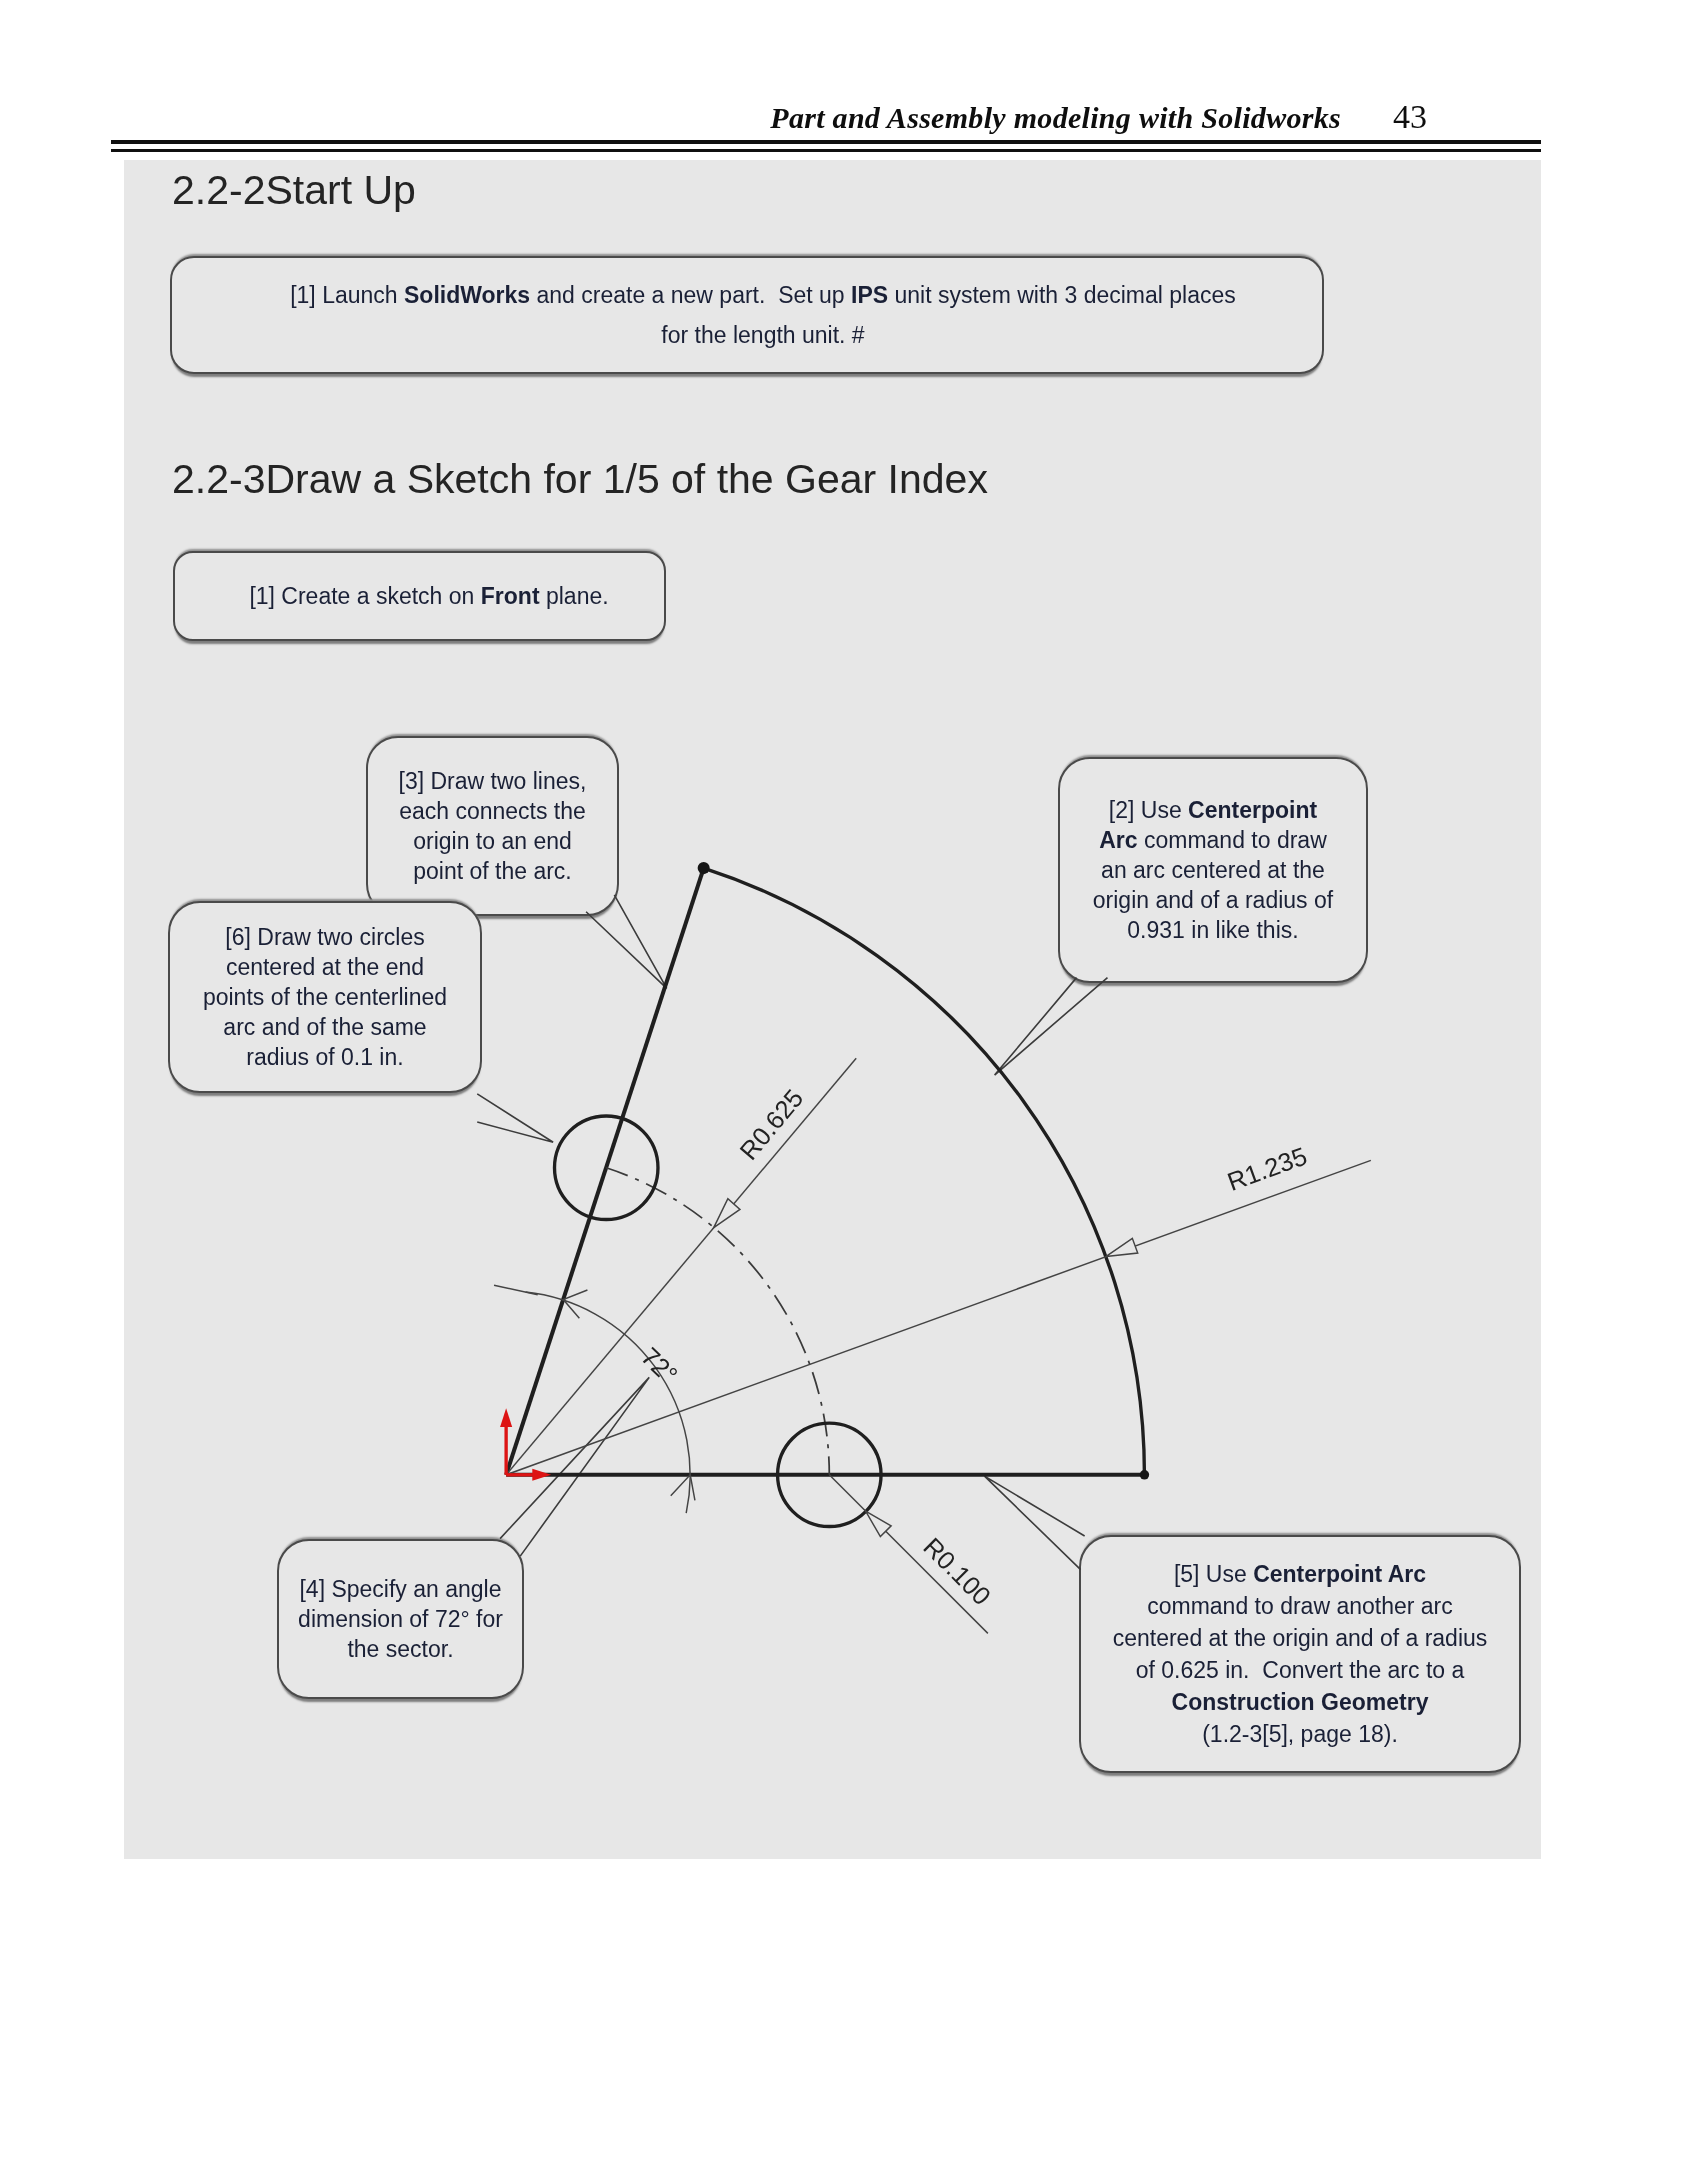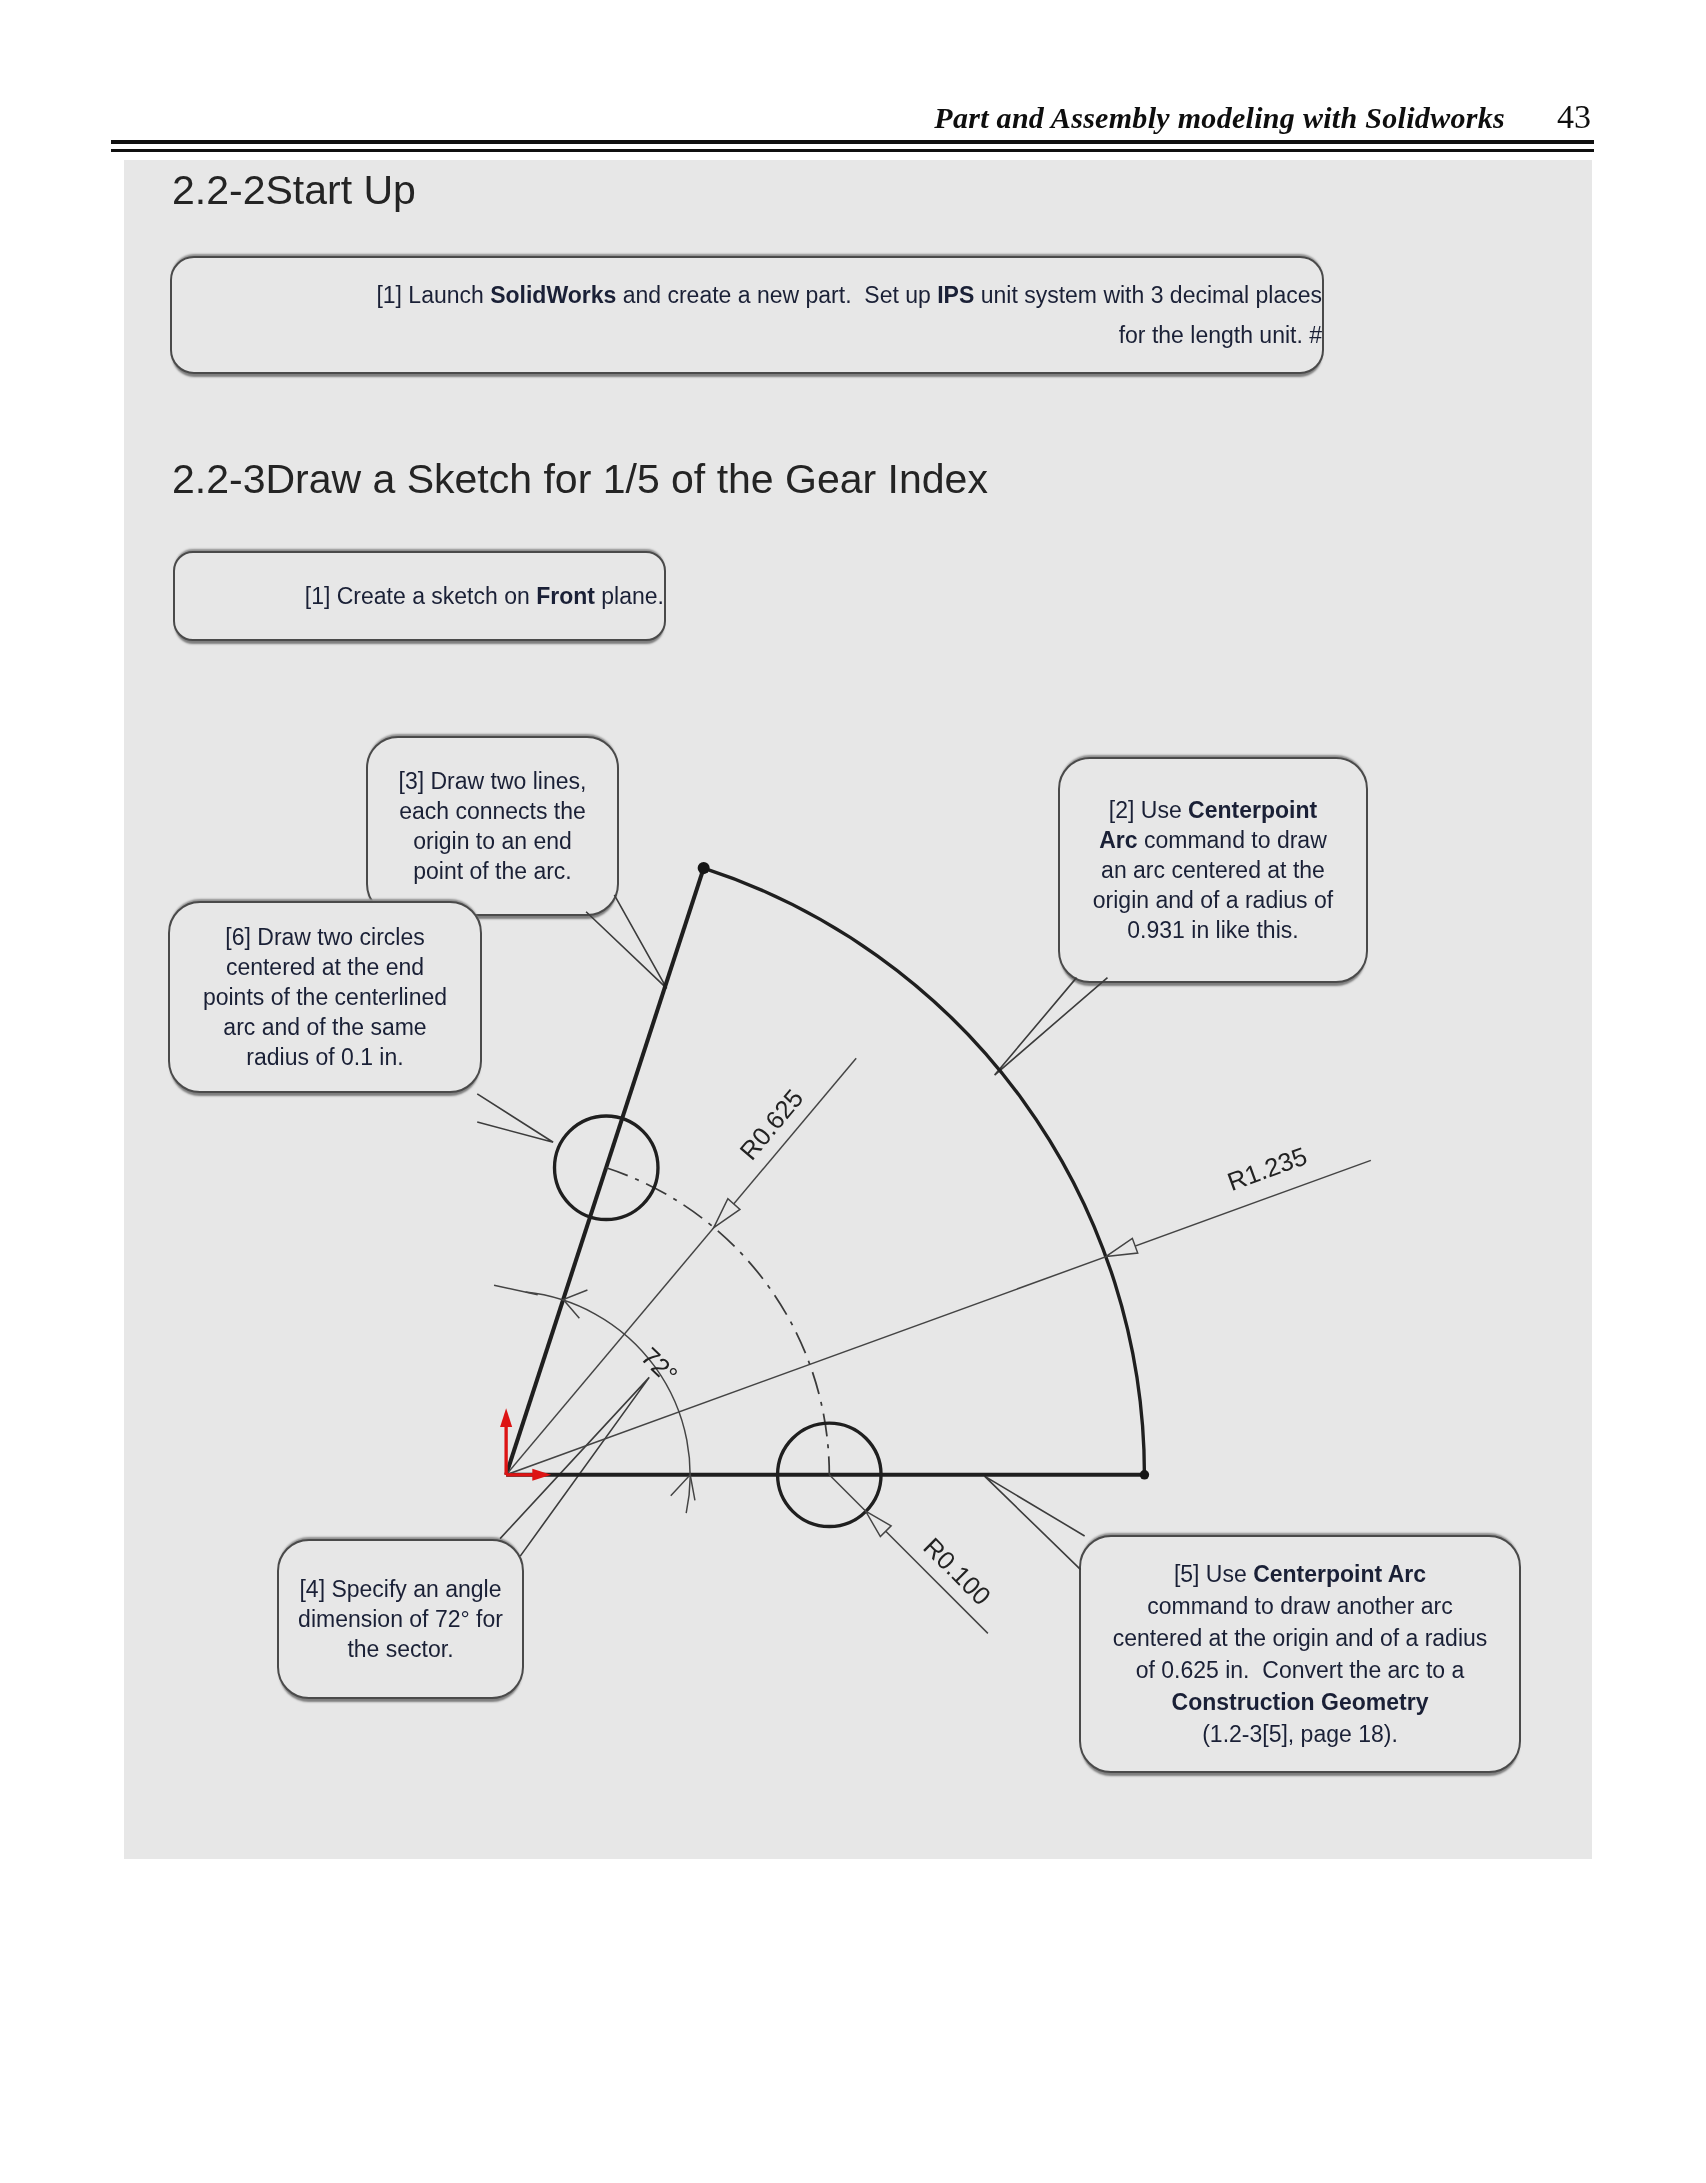--- a/index.html
+++ b/index.html
@@ -1,16 +1,16 @@
 <!DOCTYPE html>
 <html style="font-size:10.8px"><head>
 <meta charset="utf-8">
 <style>
   html,body{margin:0;padding:0;background:#ffffff;}
-  .page{position:relative;width:1705px;height:2183px;background:#ffffff;overflow:hidden;
+  .page{position:relative;width:1541px;height:2183px;background:#ffffff;overflow:hidden;
         font-family:"Liberation Sans",sans-serif;}
   
   .hdr{position:absolute;top:98px;right:114px;display:flex;align-items:baseline;
        font-family:"Liberation Serif",serif;color:#0e0e0e;}
   .hdr .title{font-style:italic;font-weight:700;font-size:30px;letter-spacing:0.3px;}
   .hdr .pagenum{font-weight:400;font-size:34px;margin-left:52px;}
   .rule{position:absolute;left:111px;top:140px;width:1483px;height:4.7px;
         border-top:4px solid #101010;border-bottom:3.4px solid #101010;}
   
   .panel{position:absolute;left:124px;top:160px;width:1468px;height:1699px;background:#e7e7e7;}
@@ -18,21 +18,21 @@
   .h1{position:absolute;font-size:41px;font-weight:400;color:#242424;letter-spacing:0px;white-space:nowrap;}
   .h1 .num{}
   .h1-startup{left:172px;top:167px;}
   .h1-sketch{left:172px;top:456px;}
   
   .box{position:absolute;background:#e7e7e7;border:2px solid #4a4a4a;color:#1a2036;
        font-size:23px;display:flex;flex-direction:column;justify-content:center;
        box-shadow:0 -4px 2px -2px #8f8f8f,0 4.7px 2px -2px #7d7d7d;}
   .box .ln{white-space:pre;}
   .box .b{font-weight:700;}
-  .step{border-radius:24px;text-align:right;line-height:40px;}
+  .step{border-radius:24px;text-align:center;line-height:40px;}
   .step-launch{left:170px;top:256px;width:1118px;height:114px;padding-left:32px;}
   .step-front{left:173px;top:551px;width:470px;height:86px;padding-left:19px;border-radius:20px;}
   .callout{border-radius:32px;text-align:center;line-height:30px;}
   .c3{left:366px;top:736px;width:249px;height:176px;}
   .c2{left:1058px;top:757px;width:306px;height:222px;}
   .c6{left:168px;top:901px;width:310px;height:188px;}
   .c4{left:277px;top:1539px;width:243px;height:156px;}
   .c5{left:1079px;top:1535px;width:438px;height:234px;line-height:32px;}
   
   .diagram{position:absolute;left:0;top:0;width:1707px;height:2183px;pointer-events:none;}

